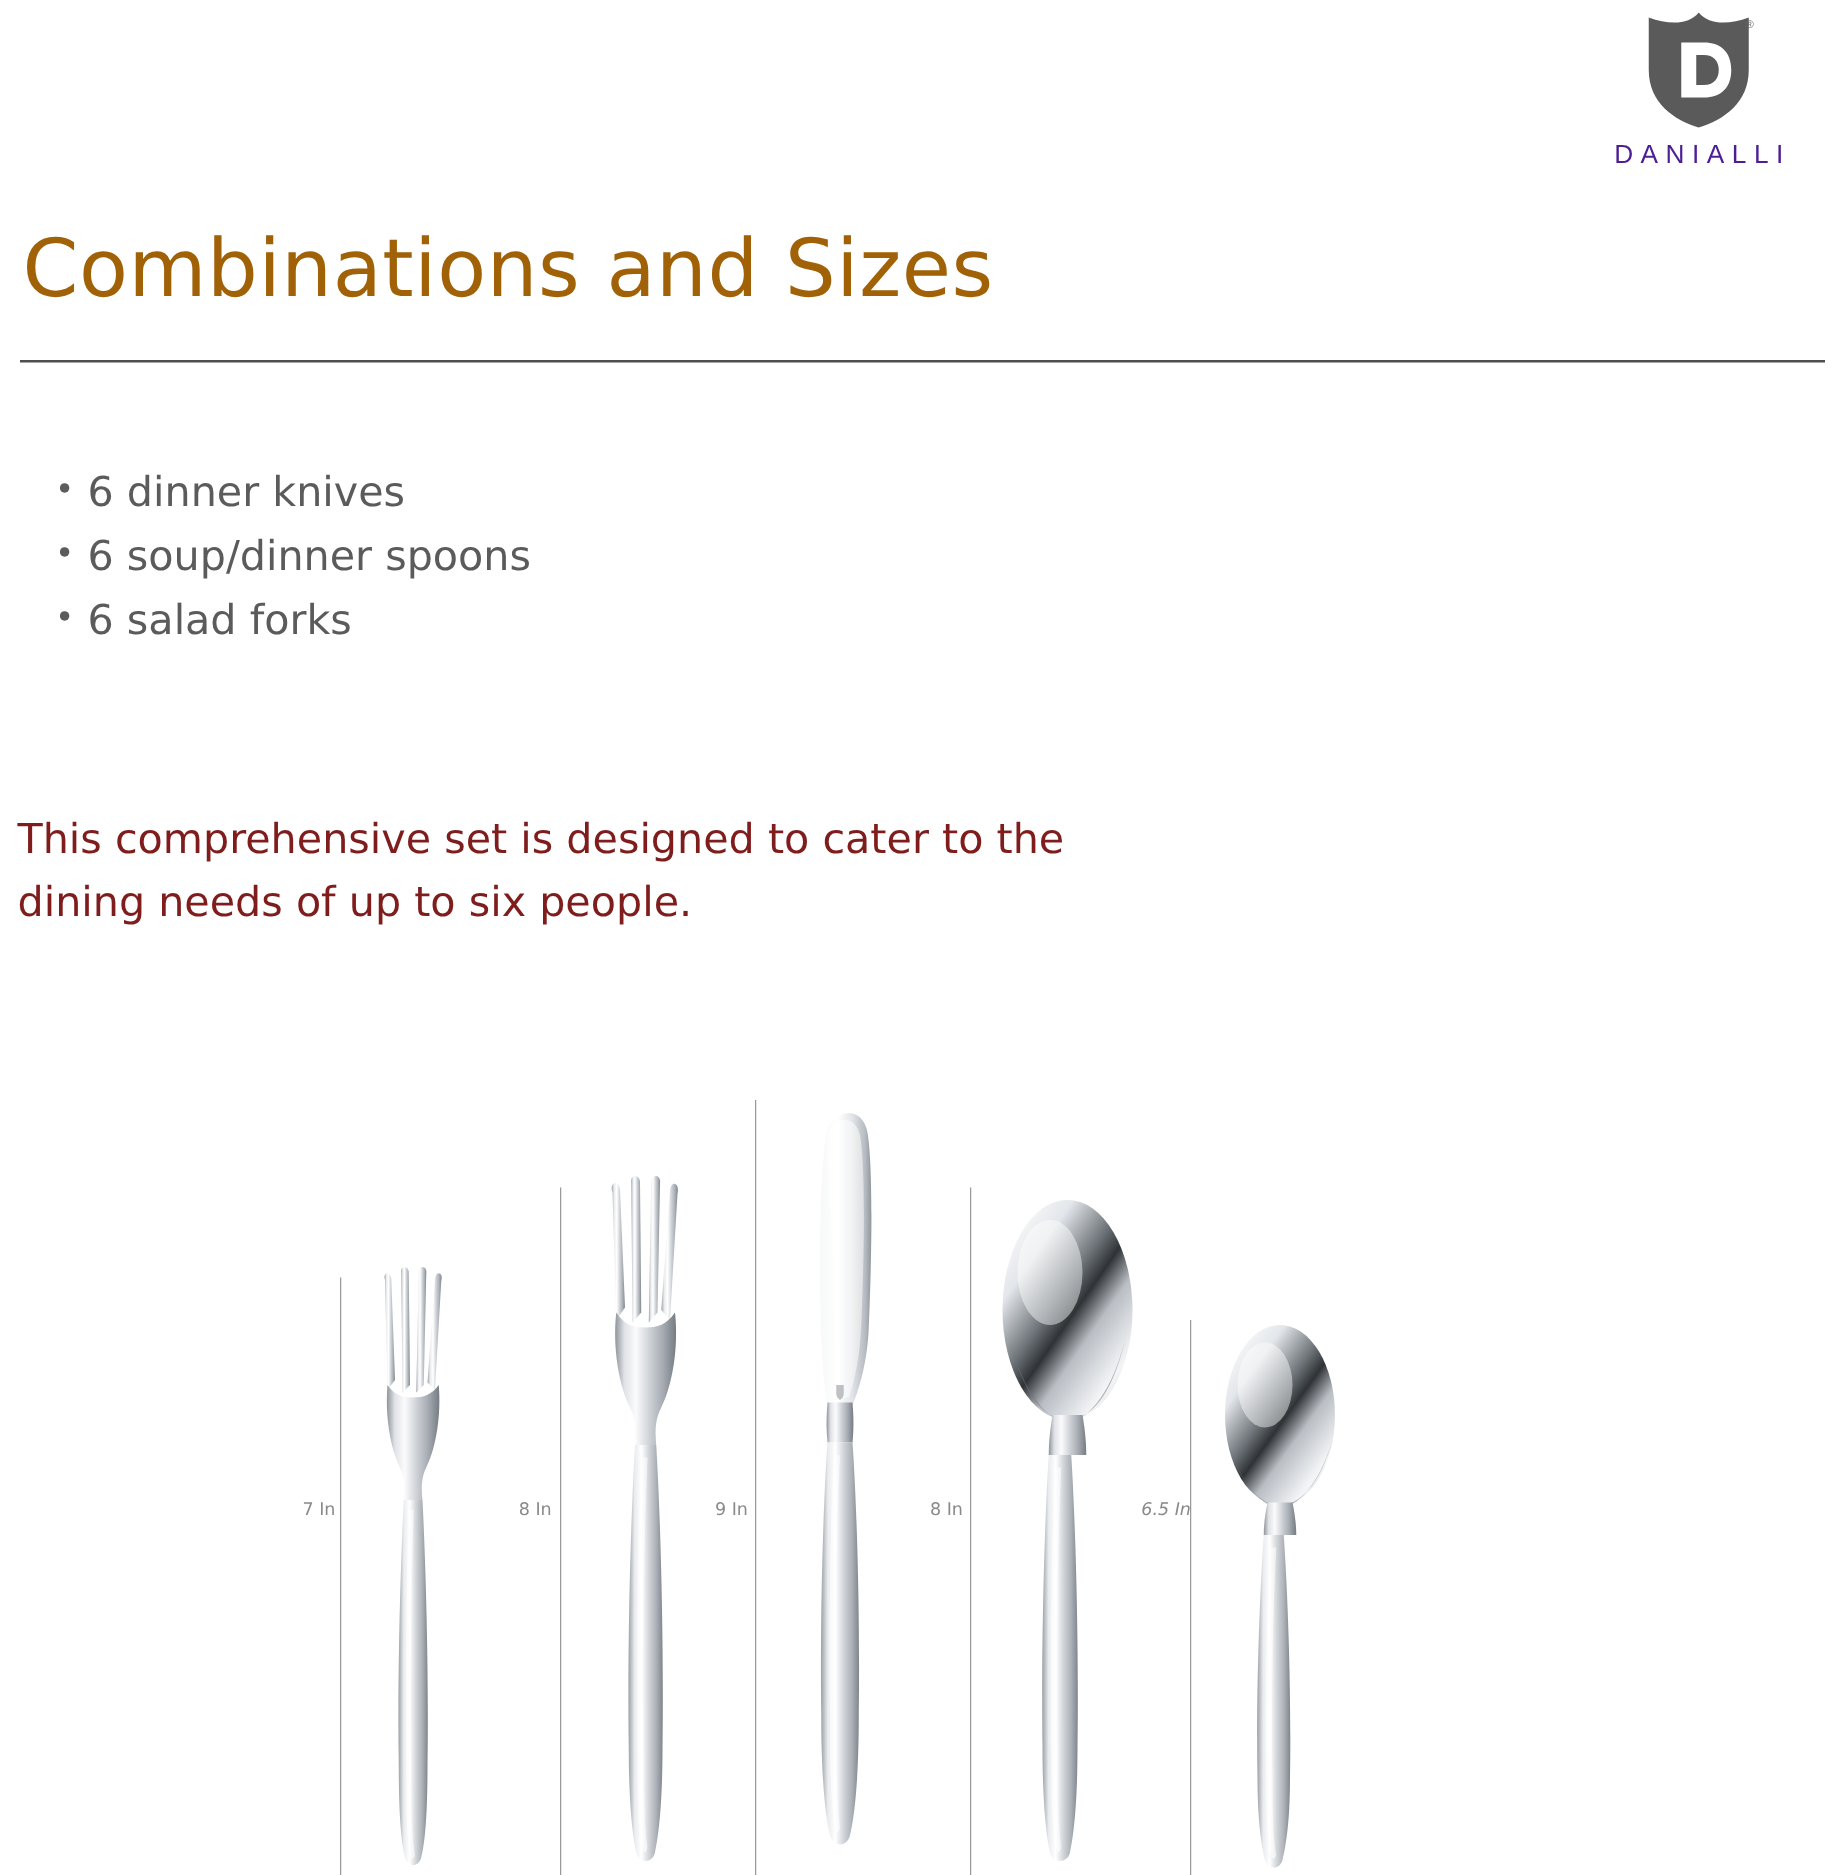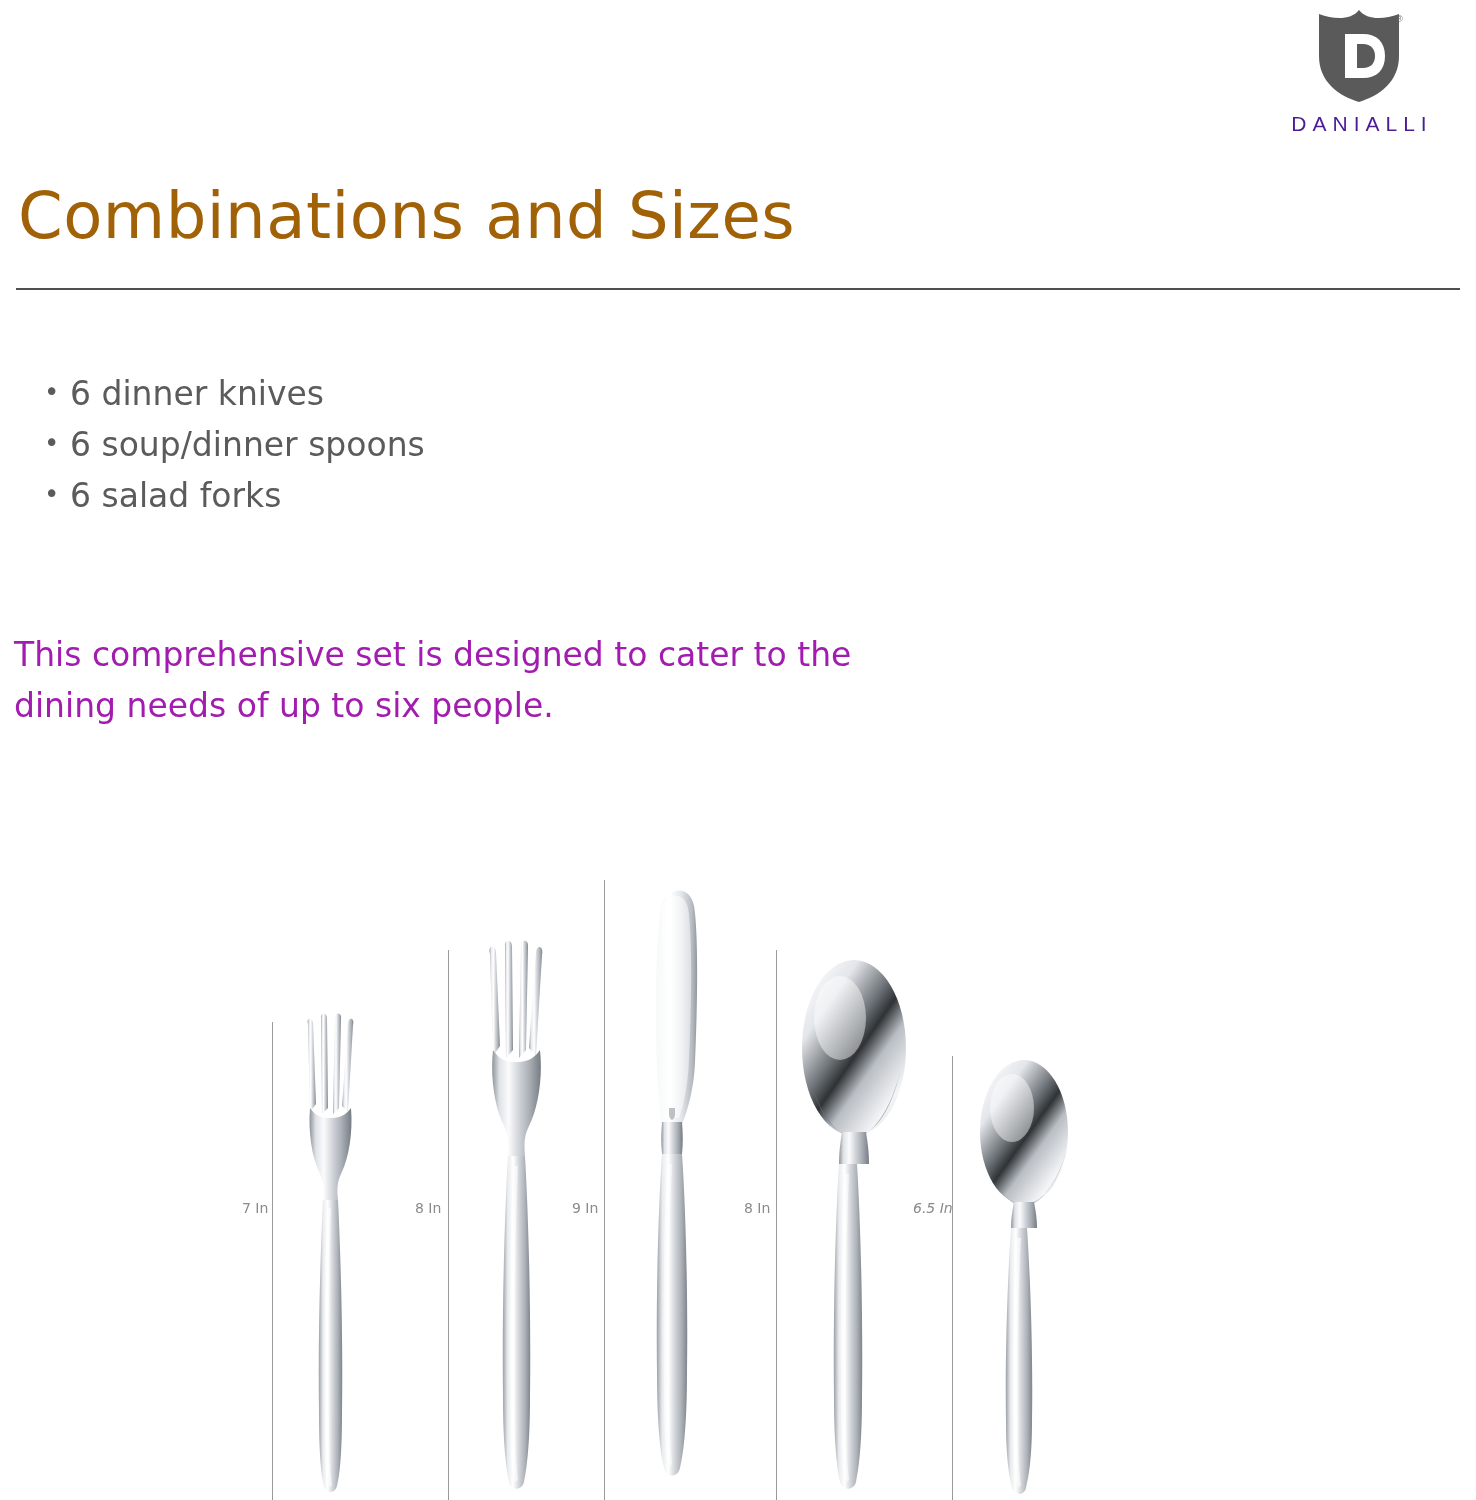--- a/index.html
+++ b/index.html
@@ -92,25 +92,25 @@
     position: absolute;
     left: 6px;
     top: -1px;
     font-size: 26px;
     color: #5b5b5b;
   }
 
   .body-copy {
     position: absolute;
     left: 14px;
-    top: 596px;
+    top: 612px;
     width: 900px;
     font-size: 33px;
     line-height: 51px;
-    color: #a21caf;
+    color: #7f1d1d;
     font-family: "DejaVu Sans", sans-serif;
   }
 
   
   .figure {
     position: absolute;
     left: 0;
     top: 860px;
     width: 1476px;
     height: 640px;

